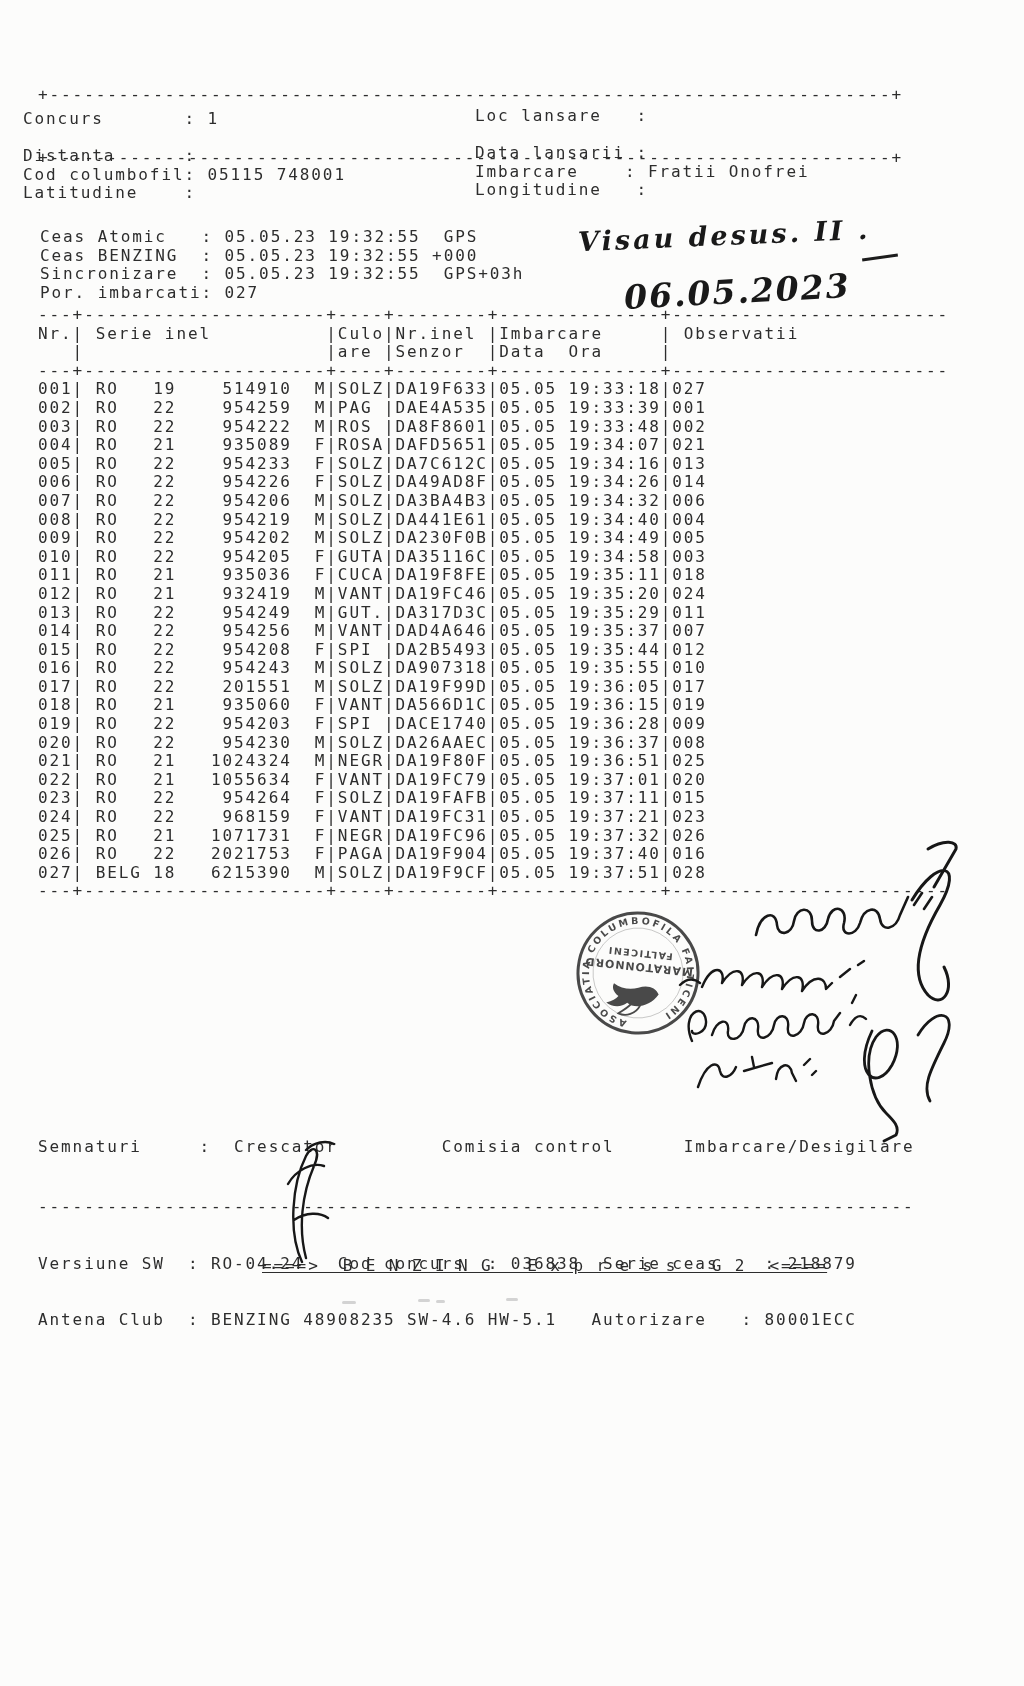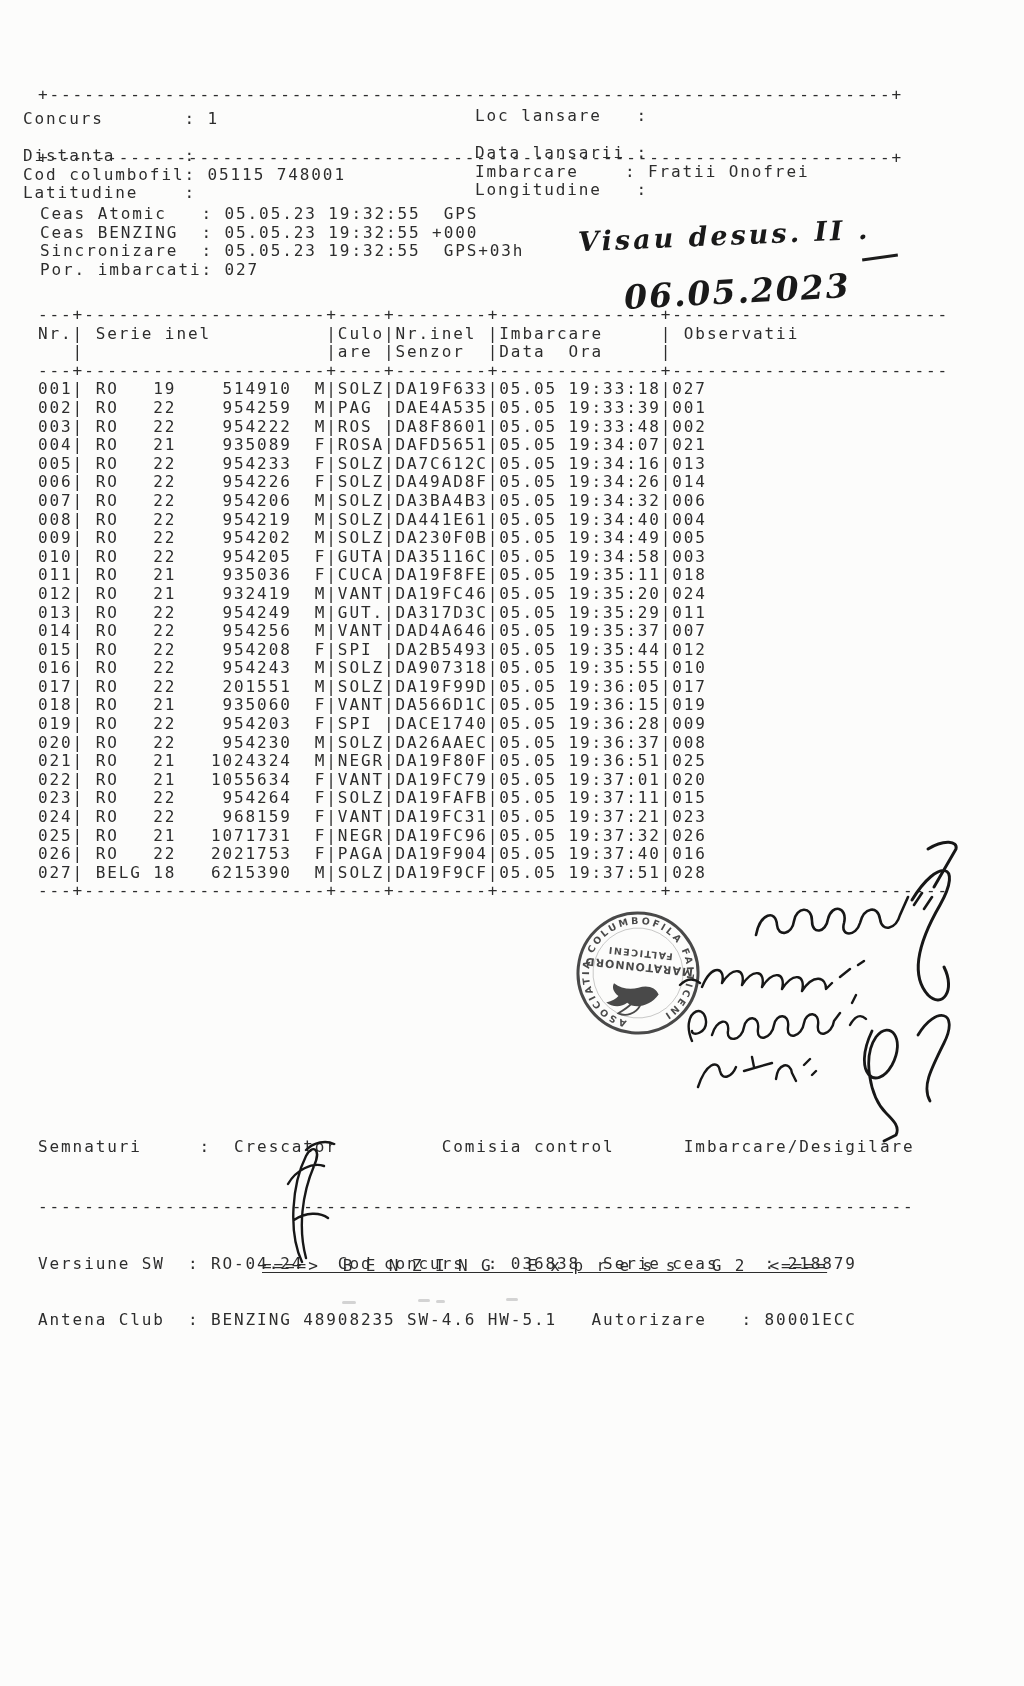--- a/index.html
+++ b/index.html
@@ -33,21 +33,21 @@
 
 Distanta      :
 Cod columbofil: 05115 748001
 Latitudine    :</div>
   <div class="mono" style="left:475px;top:107px;">Loc lansare   :
 
 Data lansarii :
 Imbarcare    : Fratii Onofrei
 Longitudine   :</div>
 
-  <div class="mono" style="left:40px;top:205px;">Ceas Atomic   : 05.05.23 19:32:55  GPS
+  <div class="mono" style="left:40px;top:228px;">Ceas Atomic   : 05.05.23 19:32:55  GPS
 Ceas BENZING  : 05.05.23 19:32:55 +000
 Sincronizare  : 05.05.23 19:32:55  GPS+03h
 Por. imbarcati: 027</div>
 
   <div class="hand hw-note">Visau desus. II .</div>
   <div class="hw-underline"></div>
   <div class="hand hw-date">06.05.2023</div>
 
   <div class="mono" style="left:38px;top:306px;"><div>---+---------------------+----+--------+--------------+------------------------</div><div>Nr.| Serie inel          |Culo|Nr.inel |Imbarcare     | Observatii</div><div>   |                     |are |Senzor  |Data  Ora     |</div><div>---+---------------------+----+--------+--------------+------------------------</div><div>001| RO   19    514910  M|SOLZ|DA19F633|05.05 19:33:18|027</div><div>002| RO   22    954259  M|PAG |DAE4A535|05.05 19:33:39|001</div><div>003| RO   22    954222  M|ROS |DA8F8601|05.05 19:33:48|002</div><div>004| RO   21    935089  F|ROSA|DAFD5651|05.05 19:34:07|021</div><div>005| RO   22    954233  F|SOLZ|DA7C612C|05.05 19:34:16|013</div><div>006| RO   22    954226  F|SOLZ|DA49AD8F|05.05 19:34:26|014</div><div>007| RO   22    954206  M|SOLZ|DA3BA4B3|05.05 19:34:32|006</div><div>008| RO   22    954219  M|SOLZ|DA441E61|05.05 19:34:40|004</div><div>009| RO   22    954202  M|SOLZ|DA230F0B|05.05 19:34:49|005</div><div>010| RO   22    954205  F|GUTA|DA35116C|05.05 19:34:58|003</div><div>011| RO   21    935036  F|CUCA|DA19F8FE|05.05 19:35:11|018</div><div>012| RO   21    932419  M|VANT|DA19FC46|05.05 19:35:20|024</div><div>013| RO   22    954249  M|GUT.|DA317D3C|05.05 19:35:29|011</div><div>014| RO   22    954256  M|VANT|DAD4A646|05.05 19:35:37|007</div><div>015| RO   22    954208  F|SPI |DA2B5493|05.05 19:35:44|012</div><div>016| RO   22    954243  M|SOLZ|DA907318|05.05 19:35:55|010</div><div>017| RO   22    201551  M|SOLZ|DA19F99D|05.05 19:36:05|017</div><div>018| RO   21    935060  F|VANT|DA566D1C|05.05 19:36:15|019</div><div>019| RO   22    954203  F|SPI |DACE1740|05.05 19:36:28|009</div><div>020| RO   22    954230  M|SOLZ|DA26AAEC|05.05 19:36:37|008</div><div>021| RO   21   1024324  M|NEGR|DA19F80F|05.05 19:36:51|025</div><div>022| RO   21   1055634  F|VANT|DA19FC79|05.05 19:37:01|020</div><div>023| RO   22    954264  F|SOLZ|DA19FAFB|05.05 19:37:11|015</div><div>024| RO   22    968159  F|VANT|DA19FC31|05.05 19:37:21|023</div><div>025| RO   21   1071731  F|NEGR|DA19FC96|05.05 19:37:32|026</div><div>026| RO   22   2021753  F|PAGA|DA19F904|05.05 19:37:40|016</div><div>027| BELG 18   6215390  M|SOLZ|DA19F9CF|05.05 19:37:51|028</div><div>---+---------------------+----+--------+--------------+------------------------</div></div>
 

